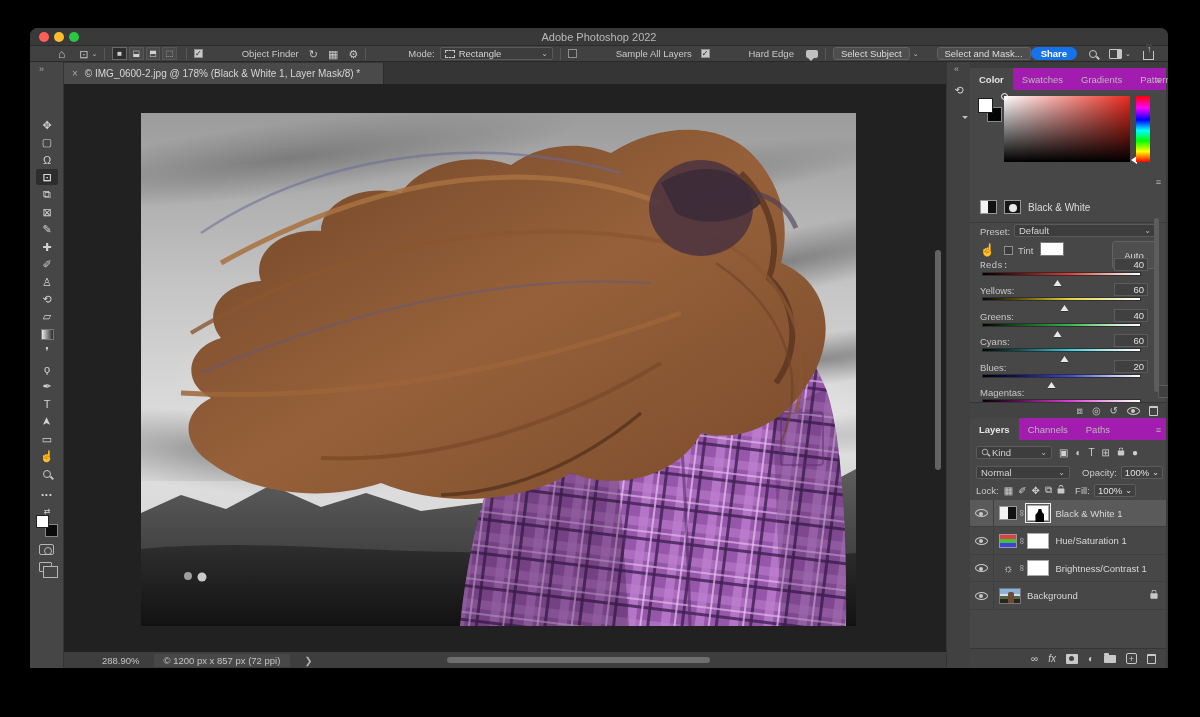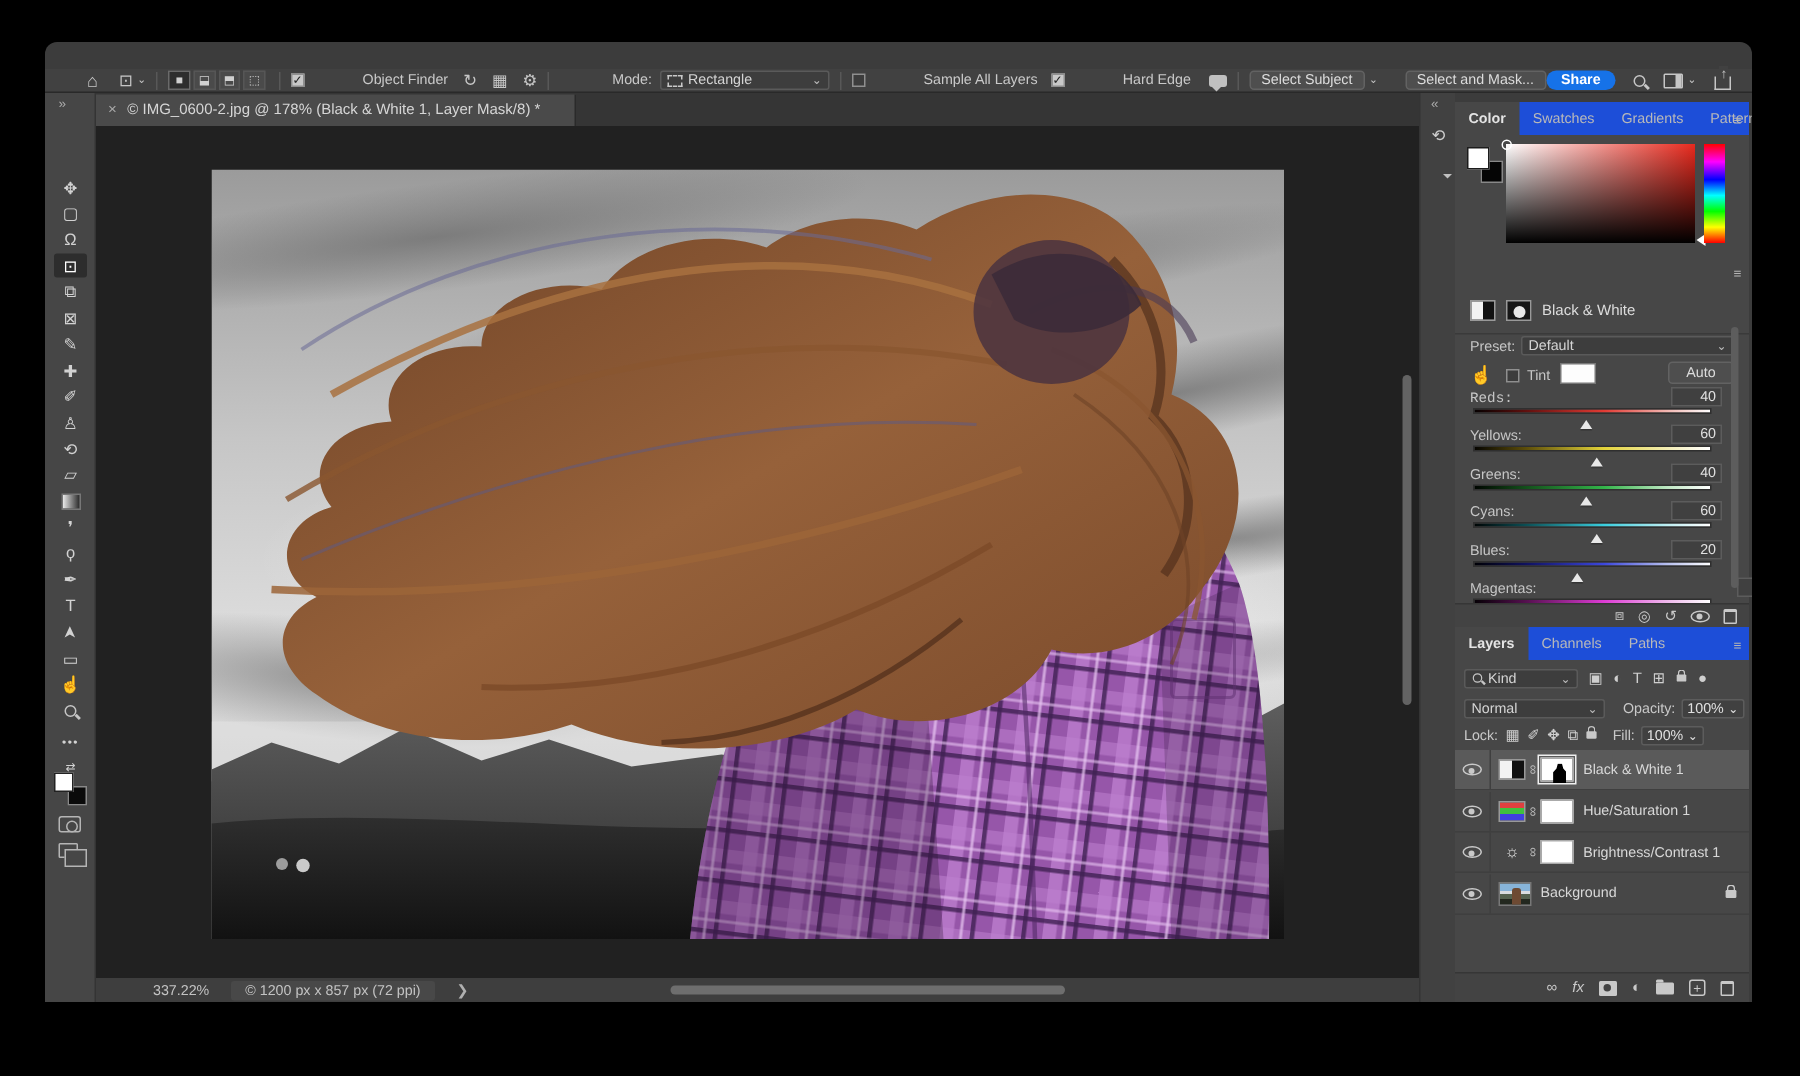--- a/index.html
+++ b/index.html
@@ -78,21 +78,21 @@
   #status-chev { margin-left:14px; color:#b0b0b0; }
   #hscroll { position:absolute; left:383px; top:5px; width:263px; height:6px; background:#6e6e6e; border-radius:3px; }
 
   
   #ministrip { position:absolute; left:916px; top:34px; width:24px; height:606px; background:#414141; border-left:1px solid #343434; }
   #ministrip .chevs { position:absolute; top:2px; left:7px; font-size:9px; color:#aaa; }
   .mini-ic { position:absolute; left:5px; width:14px; height:12px; color:#cfcfcf; font-size:11px; text-align:center; }
 
   
   #dock { position:absolute; left:940px; top:40px; width:196px; height:600px; background:#474747; }
-  .tabrow { position:absolute; left:0; width:196px; height:22px; background:#1d4ed8; display:flex; align-items:flex-end; }
+  .tabrow { position:absolute; left:0; width:196px; height:22px; background:#a21caf; display:flex; align-items:flex-end; }
   .tab { height:22px; display:flex; align-items:center; padding:0 9px; font-size:9.5px; color:#b9b9b9; }
   .tab.active { background:#474747; color:#e4e4e4; font-weight:bold; }
   .panelmenu { position:absolute; right:5px; top:7px; font-size:9px; color:#b5b5b5; }
 
   
   #color-content { position:absolute; top:22px; left:0; width:196px; height:80px; }
   #color-swatches { position:absolute; left:8px; top:8px; width:24px; height:24px; }
   #color-swatches .fg { position:absolute; left:0; top:0; width:15px; height:15px; background:#fff; border:1px solid #1c1c1c; z-index:2; }
   #color-swatches .bg { position:absolute; right:0; bottom:0; width:15px; height:15px; background:#050505; border:1px solid #888; }
   #color-field { position:absolute; left:34px; top:6px; width:126px; height:66px;
@@ -112,21 +112,21 @@
   .mask-ic { position:absolute; left:34px; top:30px; width:17px; height:14px; background:#161616; border:1px solid #999; }
   .mask-ic::after { content:""; position:absolute; left:4px; top:2.5px; width:8px; height:8px; border-radius:50%; background:#e8e8e8; }
   #adj-title { position:absolute; left:58px; top:32px; font-size:10px; color:#dcdcdc; }
   #props .divider { position:absolute; left:0; top:52px; width:196px; height:1px; background:#3a3a3a; }
   #preset-label { position:absolute; left:10px; top:56px; font-size:9.5px; color:#c6c6c6; }
   #preset-select { position:absolute; left:44px; top:54px; width:142px; font-size:9.5px; }
   .hand-ic { position:absolute; left:10px; top:73px; font-size:12px; color:#cfcfcf; }
   #tint-cb { position:absolute; left:34px; top:76px; }
   #tint-label { position:absolute; left:48px; top:75px; font-size:9.5px; color:#c6c6c6; }
   #tint-swatch { position:absolute; left:70px; top:72px; width:24px; height:14px; background:#fdfdfd; border:1px solid #777; }
-  #auto-btn { position:absolute; left:142px; top:71px; width:44px; height:15px; justify-content:center; font-size:9.5px; }
+  #auto-btn { position:absolute; left:142px; top:71px; width:44px; height:28px; justify-content:center; font-size:9.5px; }
   .srow .slabel { position:absolute; font-size:9.5px; color:#c6c6c6; }
   .srow .sval { position:absolute; width:34px; height:13px; background:#404040; border:1px solid #5c5c5c;
     font-size:9.5px; color:#e0e0e0; text-align:right; padding-right:3px; line-height:12px; }
   .srow .strack { position:absolute; width:159px; height:4px; border:1px solid #2f2f2f; }
   .thumb { position:absolute; top:3px; width:0; height:0; border:4.5px solid transparent;
     border-bottom:6px solid #e8e8e8; transform:translateX(-4.5px);
     filter:drop-shadow(0 1px 0 #333); }
   .tr-reds    { background:linear-gradient(90deg,#050000,#61100e 22%,#e23b34 55%,#f3b8b3 82%,#fff); }
   .tr-yellows { background:linear-gradient(90deg,#050400,#5d4e0a 22%,#e3d33a 55%,#f2ecb4 82%,#fff); }
   .tr-greens  { background:linear-gradient(90deg,#000500,#13501b 22%,#33b54a 55%,#bfe7c3 82%,#fff); }
@@ -180,20 +180,26 @@
   .layer-lock { margin-left:auto; margin-right:8px; transform:scale(.9); }
   #layers-footer { position:absolute; left:0; top:230px; width:196px; height:20px; background:#434343; border-top:1px solid #363636;
     display:flex; align-items:center; justify-content:flex-end; gap:10px; padding-right:10px; color:#c9c9c9; font-size:10px; }
   .fx { font-size:10px; font-style:italic; color:#c9c9c9; }
 </style>
 </head>
 <body>
 
 <div id="window">
 
+  <div id="titlebar">
+    <span class="light" style="left:9px;background:#ff5f57"></span>
+    <span class="light" style="left:24px;background:#febc2e"></span>
+    <span class="light" style="left:39px;background:#28c840"></span>
+    <div id="title">Adobe Photoshop 2022</div>
+  </div>
 
   <div id="optionsbar">
     <span class="ob icon" style="margin-left:28px;font-size:12px">⌂</span>
     <span class="ob icon" style="margin-left:14px">⊡</span>
     <span class="ob icon" style="margin-left:3px;font-size:7px">⌄</span>
     <span class="sep"></span>
     <span class="combine active">■</span>
     <span class="combine">⬓</span>
     <span class="combine">⬒</span>
     <span class="combine">⬚</span>
@@ -403,21 +409,21 @@
       <ellipse cx="560" cy="95" rx="52" ry="48" fill="#4a3240" opacity="0.85"></ellipse>
       <path d="M520,70 C560,45 605,55 620,90 C600,110 560,115 535,100 Z" fill="#3c2b38" opacity="0.9"></path>
 
       <circle cx="47" cy="463" r="4" fill="#bcbcbc" opacity="0.8"></circle>
       <circle cx="61" cy="464" r="4.5" fill="#dddddd" opacity="0.9"></circle>
     </svg>
     <div id="vscroll"></div>
   </div>
 
   <div id="statusbar">
-    <span id="status-zoom">337.22%</span>
+    <span id="status-zoom">288.90%</span>
     <span id="status-info">© 1200 px x 857 px (72 ppi)</span>
     <span id="status-chev">❯</span>
     <div id="hscroll"></div>
   </div>
 
   <div id="ministrip">
     <div class="chevs">«</div>
     <div class="mini-ic" style="top:22px">⟲</div>
     <div class="mini-ic" style="top:46px"><span class="bubble" style="margin-left:1px"></span></div>
   </div>

